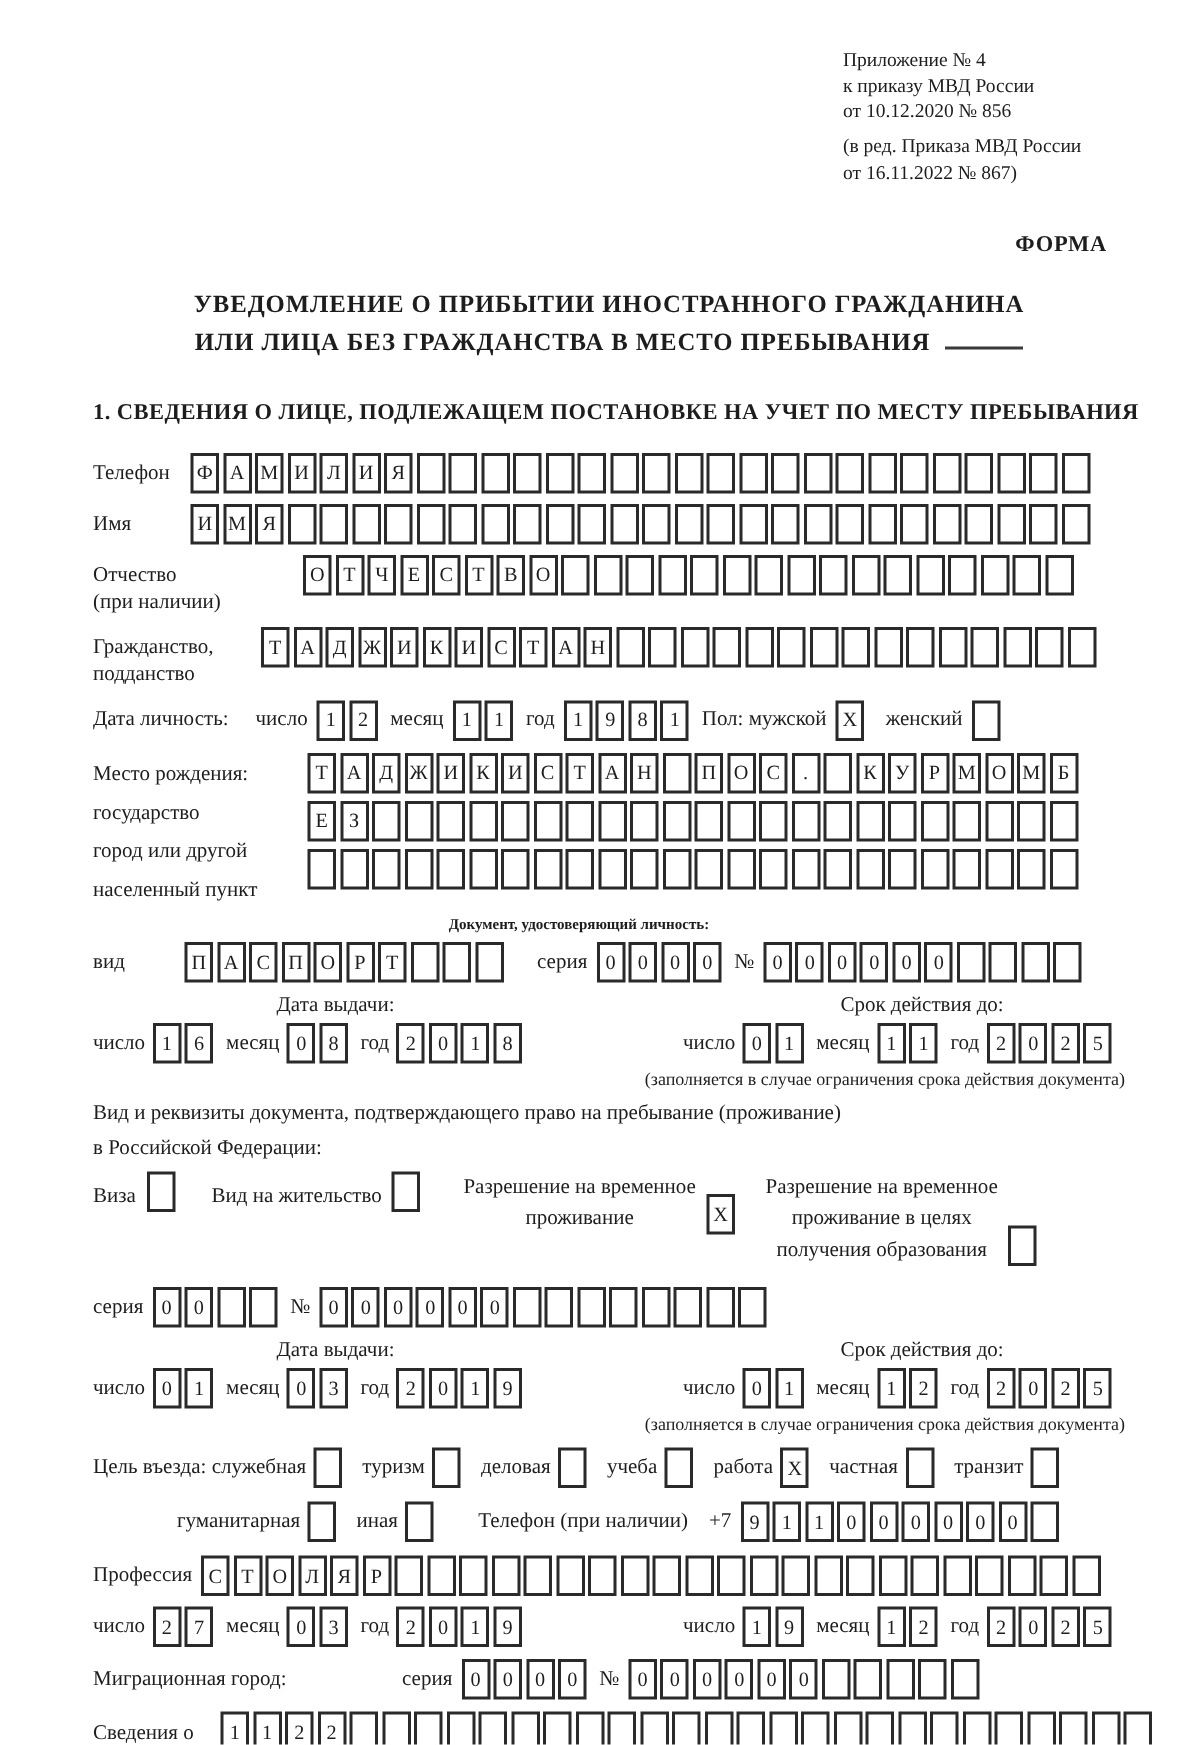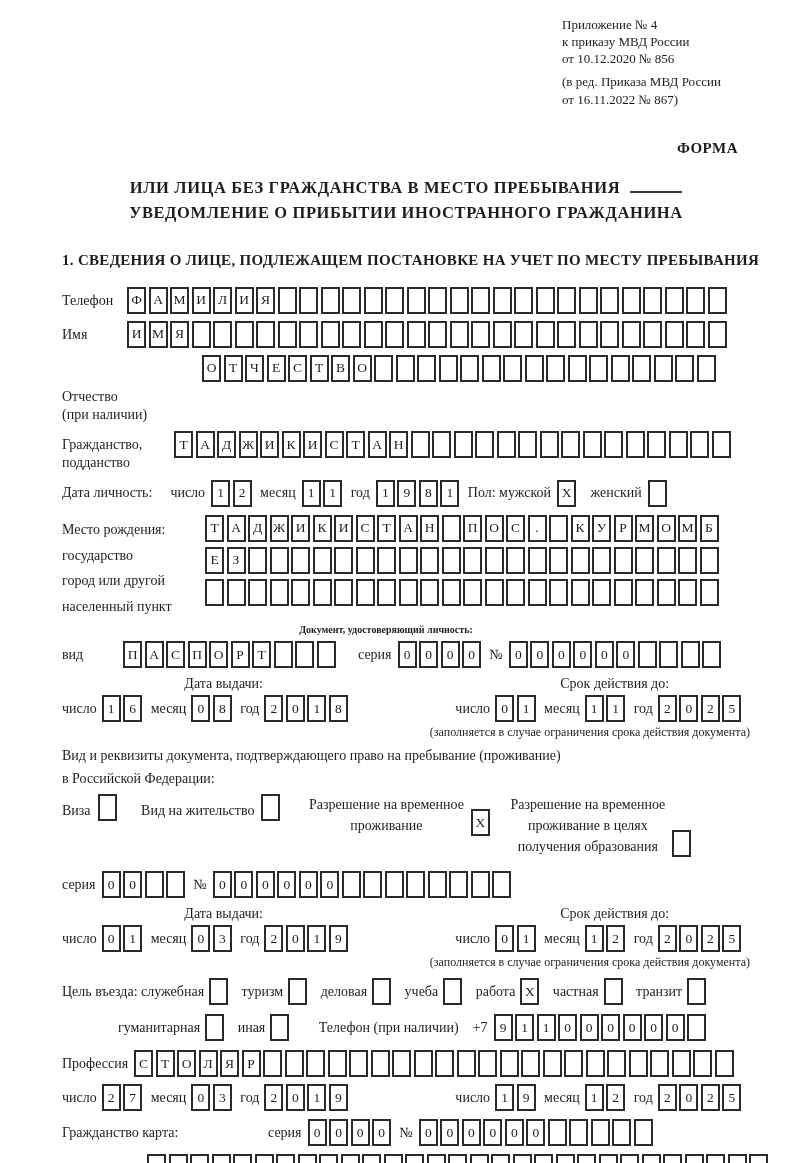--- a/index.html
+++ b/index.html
@@ -1,30 +1,30 @@
 <!DOCTYPE html>
 <html><head>
 <meta charset="utf-8">
 <style>
   html,body{margin:0;padding:0;background:#ffffff;}
   body{width:800px;height:1163px;overflow:hidden;font-family:"Liberation Serif","DejaVu Serif",serif;color:#1d1d1d;}
-  .page{box-sizing:border-box;width:776px;height:1163px;padding:16px 26px 18px 62px;}
+  .page{box-sizing:border-box;width:776px;height:1163px;padding:31px 26px 18px 62px;}
   
   .ref-block{margin-left:auto;margin-right:10px;width:178px;font-size:13px;line-height:1.32;}
   .ref-block div{white-space:nowrap;}
   .ref-ed{margin-top:6px;}
   .forma{text-align:right;margin:32px 12px 0 0;font-weight:bold;font-size:15px;letter-spacing:0.5px;}
   
   .title{margin-top:18px;text-align:center;font-weight:bold;font-size:16.5px;line-height:1.55;letter-spacing:0.6px;}
   .blank{display:inline-block;width:52px;height:14px;border-bottom:2px solid #3a3a3a;margin-left:10px;}
   .sec{margin:26px 0 18px;font-weight:bold;font-size:15px;letter-spacing:0.3px;white-space:nowrap;}
   
   .row{display:flex;align-items:flex-start;margin-bottom:7px;font-size:14px;}
   .lbl{flex:none;padding-top:5px;line-height:1.3;}
-  .w65{width:65px;} .w112{width:112px;} .w140{width:140px;margin-top:28px;} .w55{width:55px;} .w178{width:178px;}
+  .w65{width:65px;} .w112{width:112px;} .w140{width:140px;} .w55{width:55px;} .w178{width:178px;}
   .cells{display:flex;flex-wrap:nowrap;}
   .cell{flex:none;width:15px;height:23px;border:2px solid #2a2a2a;margin-right:2.5px;display:flex;align-items:center;justify-content:center;font-size:13.5px;background:#fff;}
   .irow{display:flex;align-items:center;font-size:14px;margin-bottom:8px;}
   .irow .cells{margin:0 6px;}
   .gap6{margin-left:6px;} .gap14{margin-left:14px;} .gap18{margin-left:18px;}
   
   .bp{display:flex;align-items:flex-start;margin-bottom:4px;font-size:14px;}
   .bp-lbl{flex:none;width:143px;line-height:1.85;padding-top:2px;}
   .bp-cells .cells{margin-bottom:5px;}
   
@@ -70,22 +70,22 @@
     <div>от 10.12.2020 № 856</div>
     <div class="ref-ed">
       <div>(в ред. Приказа МВД России</div>
       <div>от 16.11.2022 № 867)</div>
     </div>
   </div>
 
   <div class="forma">ФОРМА</div>
 
   <div class="title">
+    <div>УВЕДОМЛЕНИЕ О ПРИБЫТИИ ИНОСТРАННОГО ГРАЖДАНИНА</div>
     <div><span>ИЛИ ЛИЦА БЕЗ ГРАЖДАНСТВА В МЕСТО ПРЕБЫВАНИЯ</span><span class="blank"></span></div>
-    <div>УВЕДОМЛЕНИЕ О ПРИБЫТИИ ИНОСТРАННОГО ГРАЖДАНИНА</div>
   </div>
 
   <div class="sec">1. СВЕДЕНИЯ О ЛИЦЕ, ПОДЛЕЖАЩЕМ ПОСТАНОВКЕ НА УЧЕТ ПО МЕСТУ ПРЕБЫВАНИЯ</div>
 
   <div class="row">
     <div class="lbl w65">Телефон</div>
     <div class="cells">
         <span class="cell">Ф</span>
         <span class="cell">А</span>
         <span class="cell">М</span>
@@ -715,21 +715,21 @@
               <span class="cell">0</span>
               <span class="cell">2</span>
               <span class="cell">5</span>
             </span>
           </span>
       </div>
     </div>
   </div>
 
   <div class="irow">
-    <span class="lbl w178" style="padding-top:0">Гражданство карта:</span>
+    <span class="lbl w178" style="padding-top:0">Миграционная город:</span>
     <span style="margin-left:28px">серия</span>
     <span class="cells">
         <span class="cell">0</span>
         <span class="cell">0</span>
         <span class="cell">0</span>
         <span class="cell">0</span>
       </span>
     <span>№</span>
     <span class="cells">
         <span class="cell">0</span>

